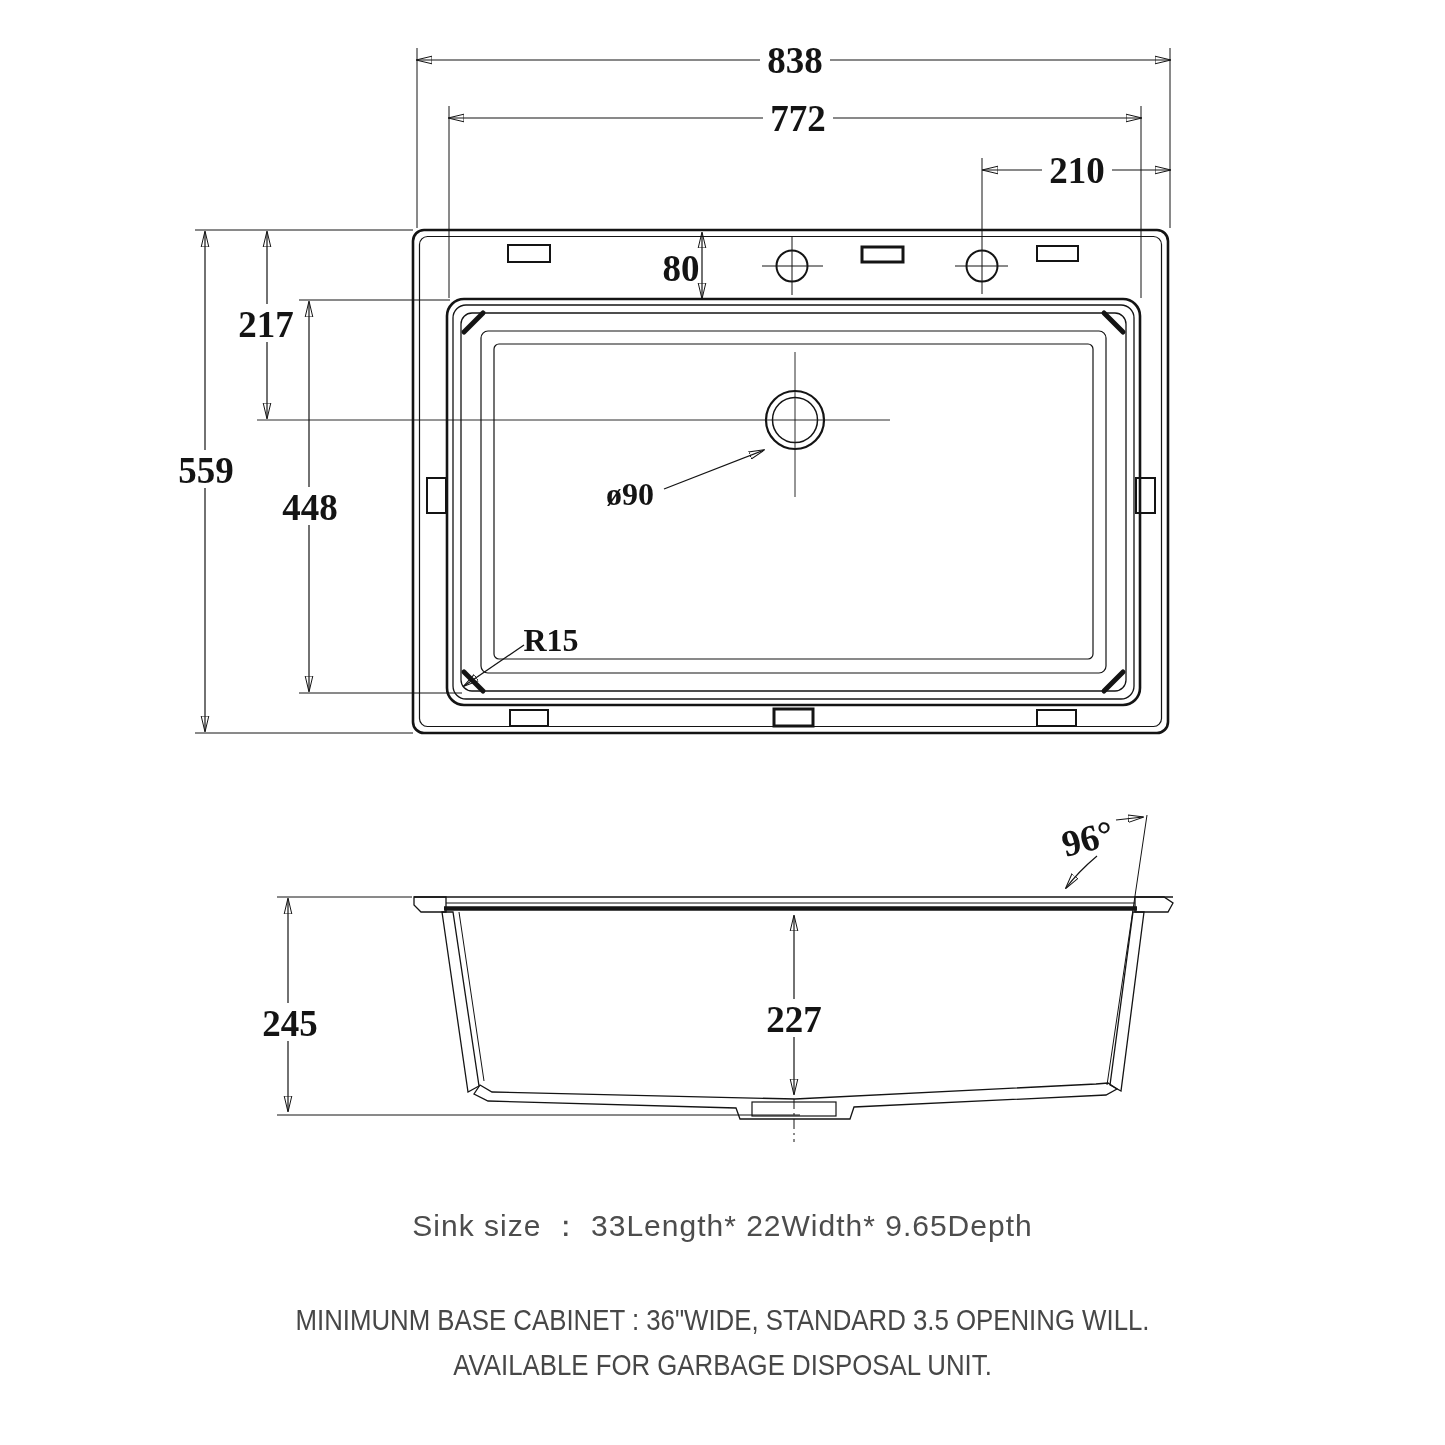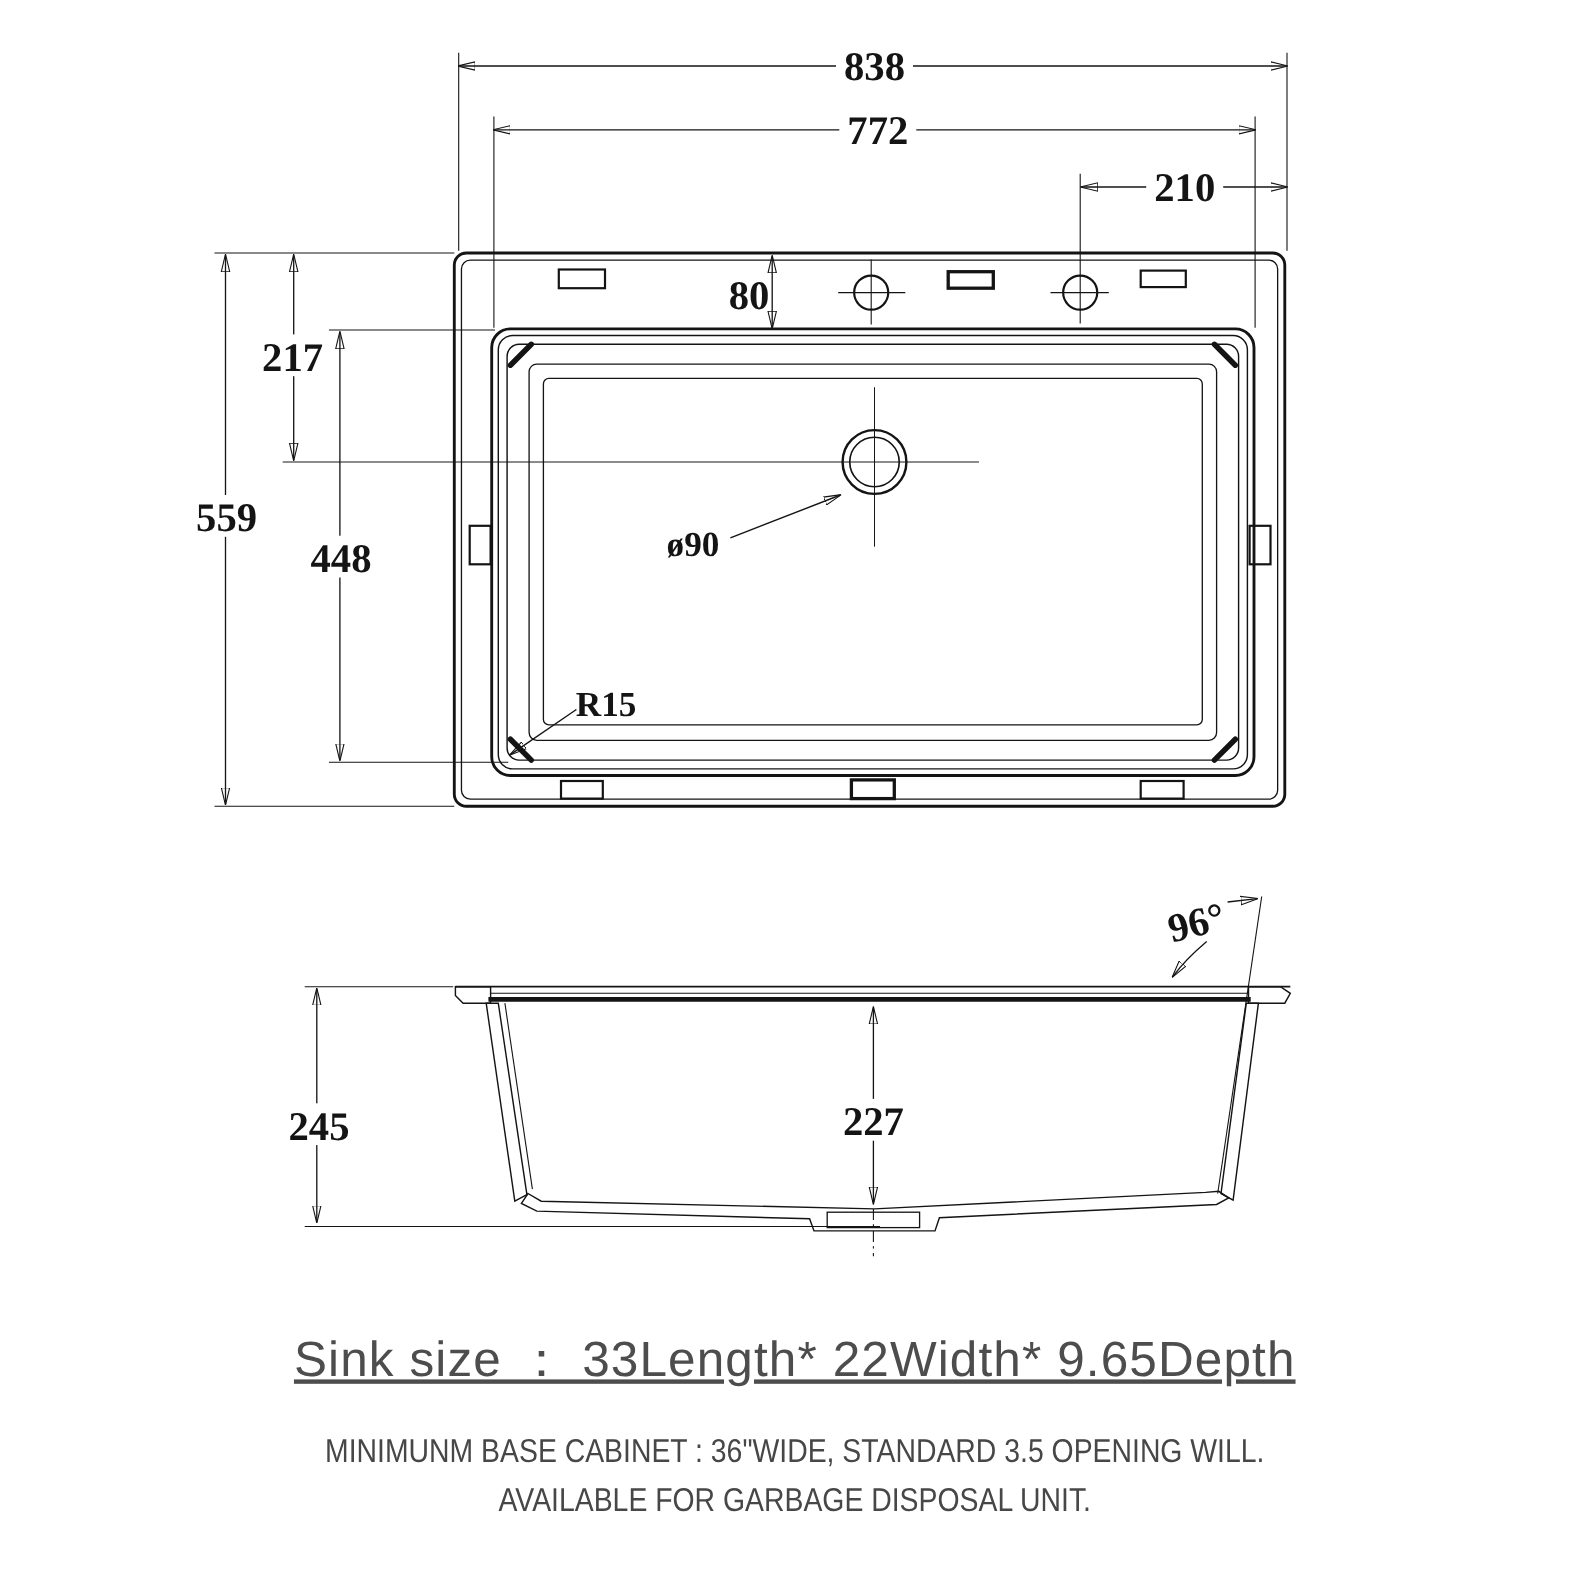--- a/index.html
+++ b/index.html
@@ -6,21 +6,21 @@
   .stage{position:relative;width:1439px;height:1445px;background:#ffffff;overflow:hidden;
          font-family:"Liberation Sans",sans-serif;}
   .stage svg{position:absolute;left:0;top:0;}
   svg line, svg path, svg rect, svg circle, svg polyline{stroke:#141414;fill:none;}
   .dim-label{font-family:"Liberation Serif",serif;font-weight:700;font-size:37px;fill:#141414;
              text-anchor:middle;}
   .dim-label-sm{font-family:"Liberation Serif",serif;font-weight:700;font-size:32px;fill:#141414;
              text-anchor:middle;}
   .mask{fill:#ffffff;stroke:none;}
   .footer-line{position:absolute;left:0;width:1445px;text-align:center;color:#4d4d4d;}
-  .size-line{top:1206px;font-size:45px;letter-spacing:1px;text-decoration:underline;}
+  .size-line{top:1206px;font-size:30px;letter-spacing:1px;}
   .note-line{color:#474747;font-size:30px;transform:scaleX(0.86);transform-origin:50% 50%;}
   .note-1{top:1303px;}
   .note-2{top:1348px;}
 </style>
 </head>
 <body>
 
 <div class="stage">
 <svg width="1445" height="1445" viewBox="0 0 1445 1445">
   <defs>

